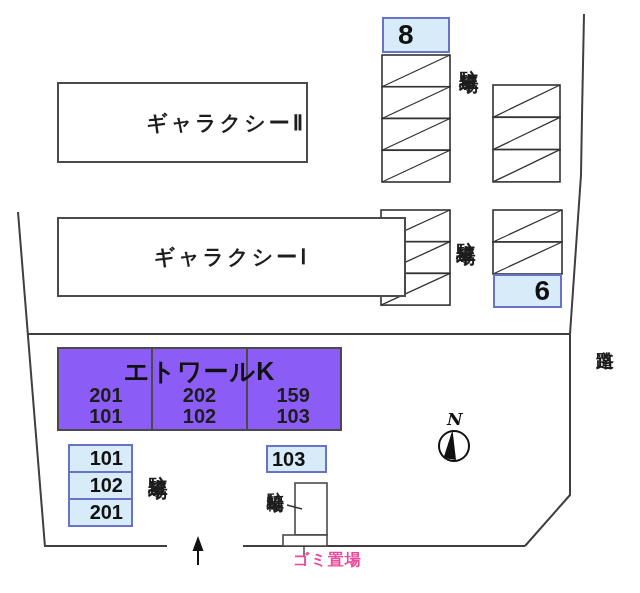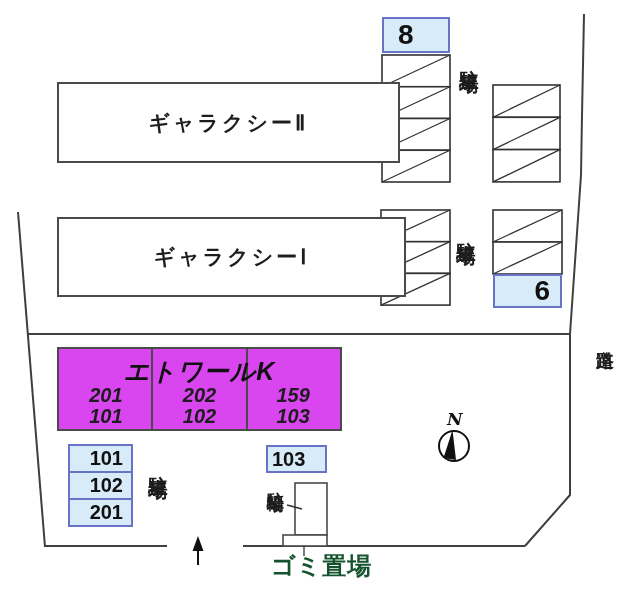--- a/index.html
+++ b/index.html
@@ -16,24 +16,23 @@
   .bldg{
     border:2px solid #4a4a4a;
     background:#ffffff;
     display:flex;align-items:center;justify-content:center;
     z-index:2;
   }
   .bldg-name{
     font-size:21px;font-weight:600;color:#1d1d1d;letter-spacing:3px;
   }
   .etoile{
-    background:#d946ef;
+    background:#8b5cf6;
     display:block;
     z-index:2;
-    font-style:italic;
   }
   .etoile-divider{position:absolute;top:0;bottom:0;width:2px;background:#4a4a4a;}
   .etoile-title{
     position:absolute;left:0;right:0;top:6px;text-align:center;
     font-size:25px;font-weight:700;color:#111;letter-spacing:1px;
   }
   .etoile-units{position:absolute;left:0;right:0;top:36px;display:flex;}
   .etoile-unit{flex:1;text-align:center;font-size:20px;font-weight:600;color:#1d1d1d;line-height:21px;}
   
   .bluebox{
@@ -45,21 +44,21 @@
   .al{justify-content:flex-start;padding-left:14px;}
   .ar{justify-content:flex-end;padding-right:10px;}
   .ar2{justify-content:flex-end;padding-right:8px;}
   .al2{justify-content:flex-start;padding-left:4px;}
   
   .vtext{
     writing-mode:vertical-rl;text-orientation:upright;
     font-size:19px;font-weight:600;color:#1d1d1d;letter-spacing:3px;
     z-index:3;line-height:20px;
   }
-  .htext{font-size:24px;font-weight:600;color:#14532d;z-index:3;letter-spacing:1px;}
+  .htext{font-size:16px;font-weight:600;color:#ec4899;z-index:3;letter-spacing:1px;margin-left:22px;}
   .north{
     font-family:"DejaVu Serif", serif;font-style:italic;font-weight:700;
     font-size:17px;color:#111;z-index:3;
   }
 </style>
 </head>
 <body>
 
 <div id="plan">
 
@@ -112,21 +111,21 @@
 
     <line x1="287" y1="505" x2="302" y2="509" stroke="#333" stroke-width="1.3"></line>
     <line x1="304" y1="546" x2="304" y2="556" stroke="#333" stroke-width="1.3"></line>
 
     <g>
       <circle cx="454" cy="446" r="15" fill="none" stroke="#111" stroke-width="2"></circle>
       <polygon points="452.5,430 456,460 443.5,458" fill="#111"></polygon>
     </g>
   </svg>
 
-  <div class="abs bldg" style="left:57px;top:82px;width:343px;height:81px;">
+  <div class="abs bldg" style="left:57px;top:82px;width:251px;height:81px;justify-content:flex-end;">
     <span class="bldg-name">ギャラクシーⅡ</span>
   </div>
 
   <div class="abs bldg" style="left:57px;top:217px;width:349px;height:80px;">
     <span class="bldg-name">ギャラクシーⅠ</span>
   </div>
 
   <div class="abs bldg etoile" style="left:57px;top:347px;width:285px;height:84px;">
     <div class="etoile-divider" style="left:92px;"></div>
     <div class="etoile-divider" style="left:187px;"></div>

